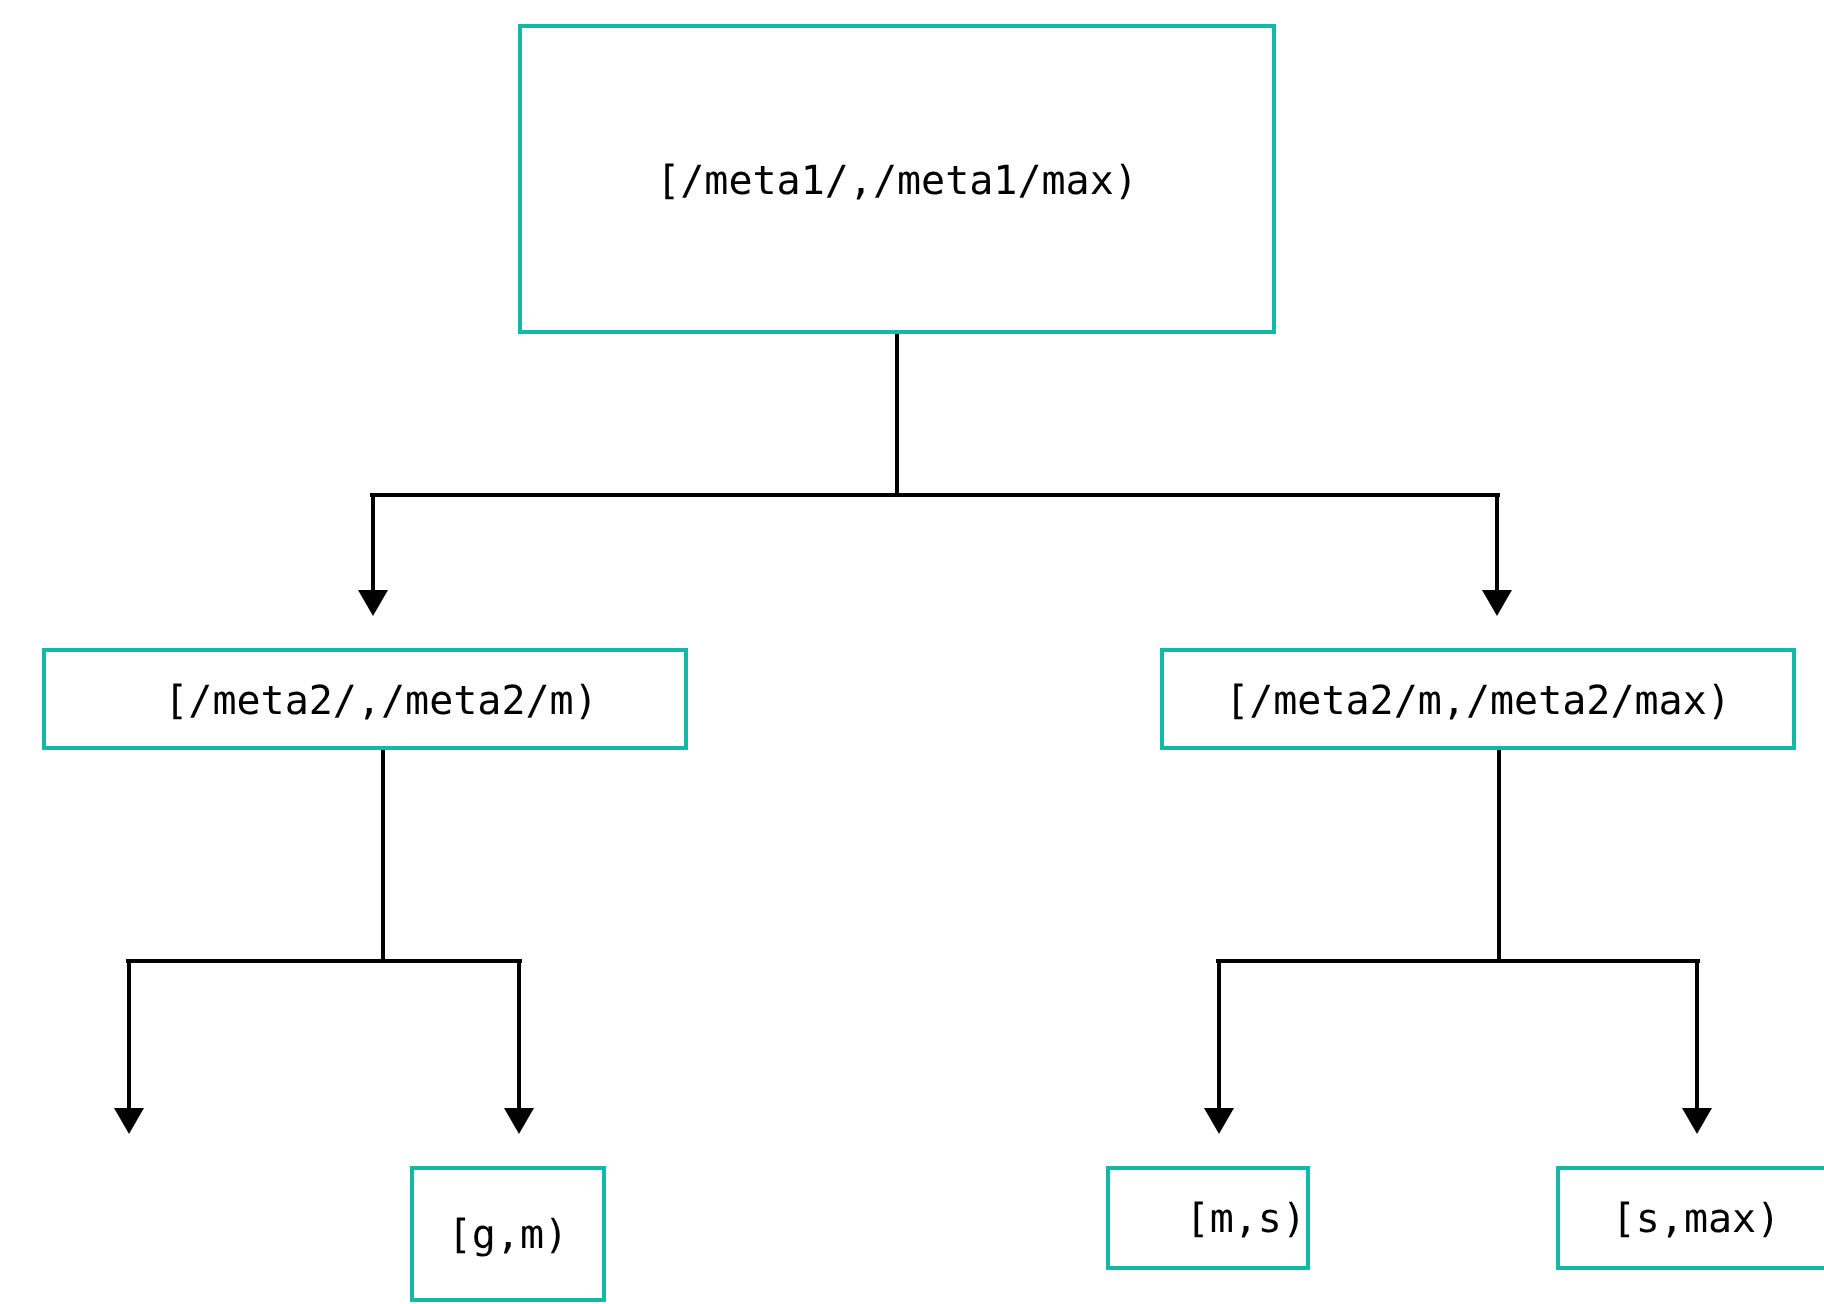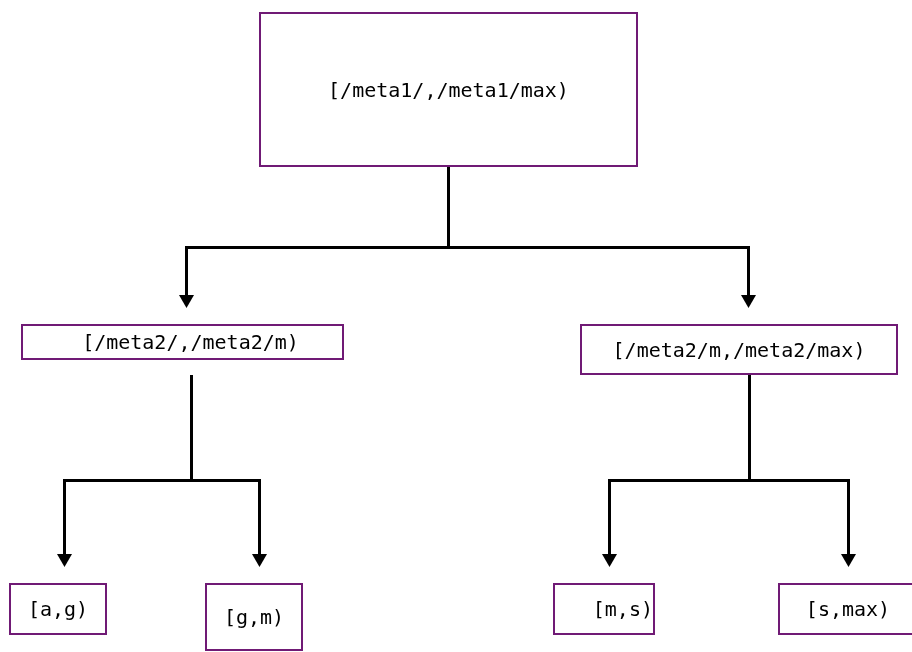--- a/index.html
+++ b/index.html
@@ -11,21 +11,21 @@
     position: relative;
     width: 912px;
     height: 652px;
     background: #ffffff;
     overflow: hidden;
     font-family: "DejaVu Sans Mono", "Liberation Mono", monospace;
   }
   .node {
     position: absolute;
     box-sizing: border-box;
-    border: 2px solid #701a75;
+    border: 2px solid #14b8a6;
     background: #ffffff;
     display: flex;
     align-items: center;
     justify-content: center;
     color: #000000;
     font-family: "DejaVu Sans Mono", "Liberation Mono", monospace;
     font-size: 20px;
     line-height: 1;
     letter-spacing: 0px;
     white-space: nowrap;
@@ -83,31 +83,28 @@
       <polygon class="arrow-head" points="602,554 617,554 609.5,567"></polygon>
       <line x1="848.5" y1="480" x2="848.5" y2="555"></line>
       <polygon class="arrow-head" points="841,554 856,554 848.5,567"></polygon>
     </g>
   </svg>
 
   <div class="node" id="node-root" style="left: 259px; top: 12px; width: 379px; height: 155px;">
     <span class="node-label">[/meta1/,/meta1/max)</span>
   </div>
 
-  <div class="node" id="node-left_mid" style="left: 21px; top: 324px; width: 323px; height: 36px; padding-left: 16px;">
+  <div class="node" id="node-left_mid" style="left: 21px; top: 324px; width: 323px; height: 51px; padding-left: 16px;">
     <span class="node-label">[/meta2/,/meta2/m)</span>
   </div>
 
   <div class="node" id="node-right_mid" style="left: 580px; top: 324px; width: 318px; height: 51px; text-align: center;">
     <span class="node-label">[/meta2/m,/meta2/max)</span>
   </div>
 
-  <div class="node" id="node-leaf_ag" style="left: 9px; top: 583px; width: 98px; height: 52px;">
-    <span class="node-label">[a,g)</span>
-  </div>
 
   <div class="node" id="node-leaf_gm" style="left: 205px; top: 583px; width: 98px; height: 68px;">
     <span class="node-label">[g,m)</span>
   </div>
 
   <div class="node" id="node-leaf_ms" style="left: 553px; top: 583px; width: 102px; height: 52px; justify-content: flex-end;">
     <span class="node-label">[m,s)</span>
   </div>
 
   <div class="node" id="node-leaf_smax" style="left: 778px; top: 583px; width: 140px; height: 52px;">

